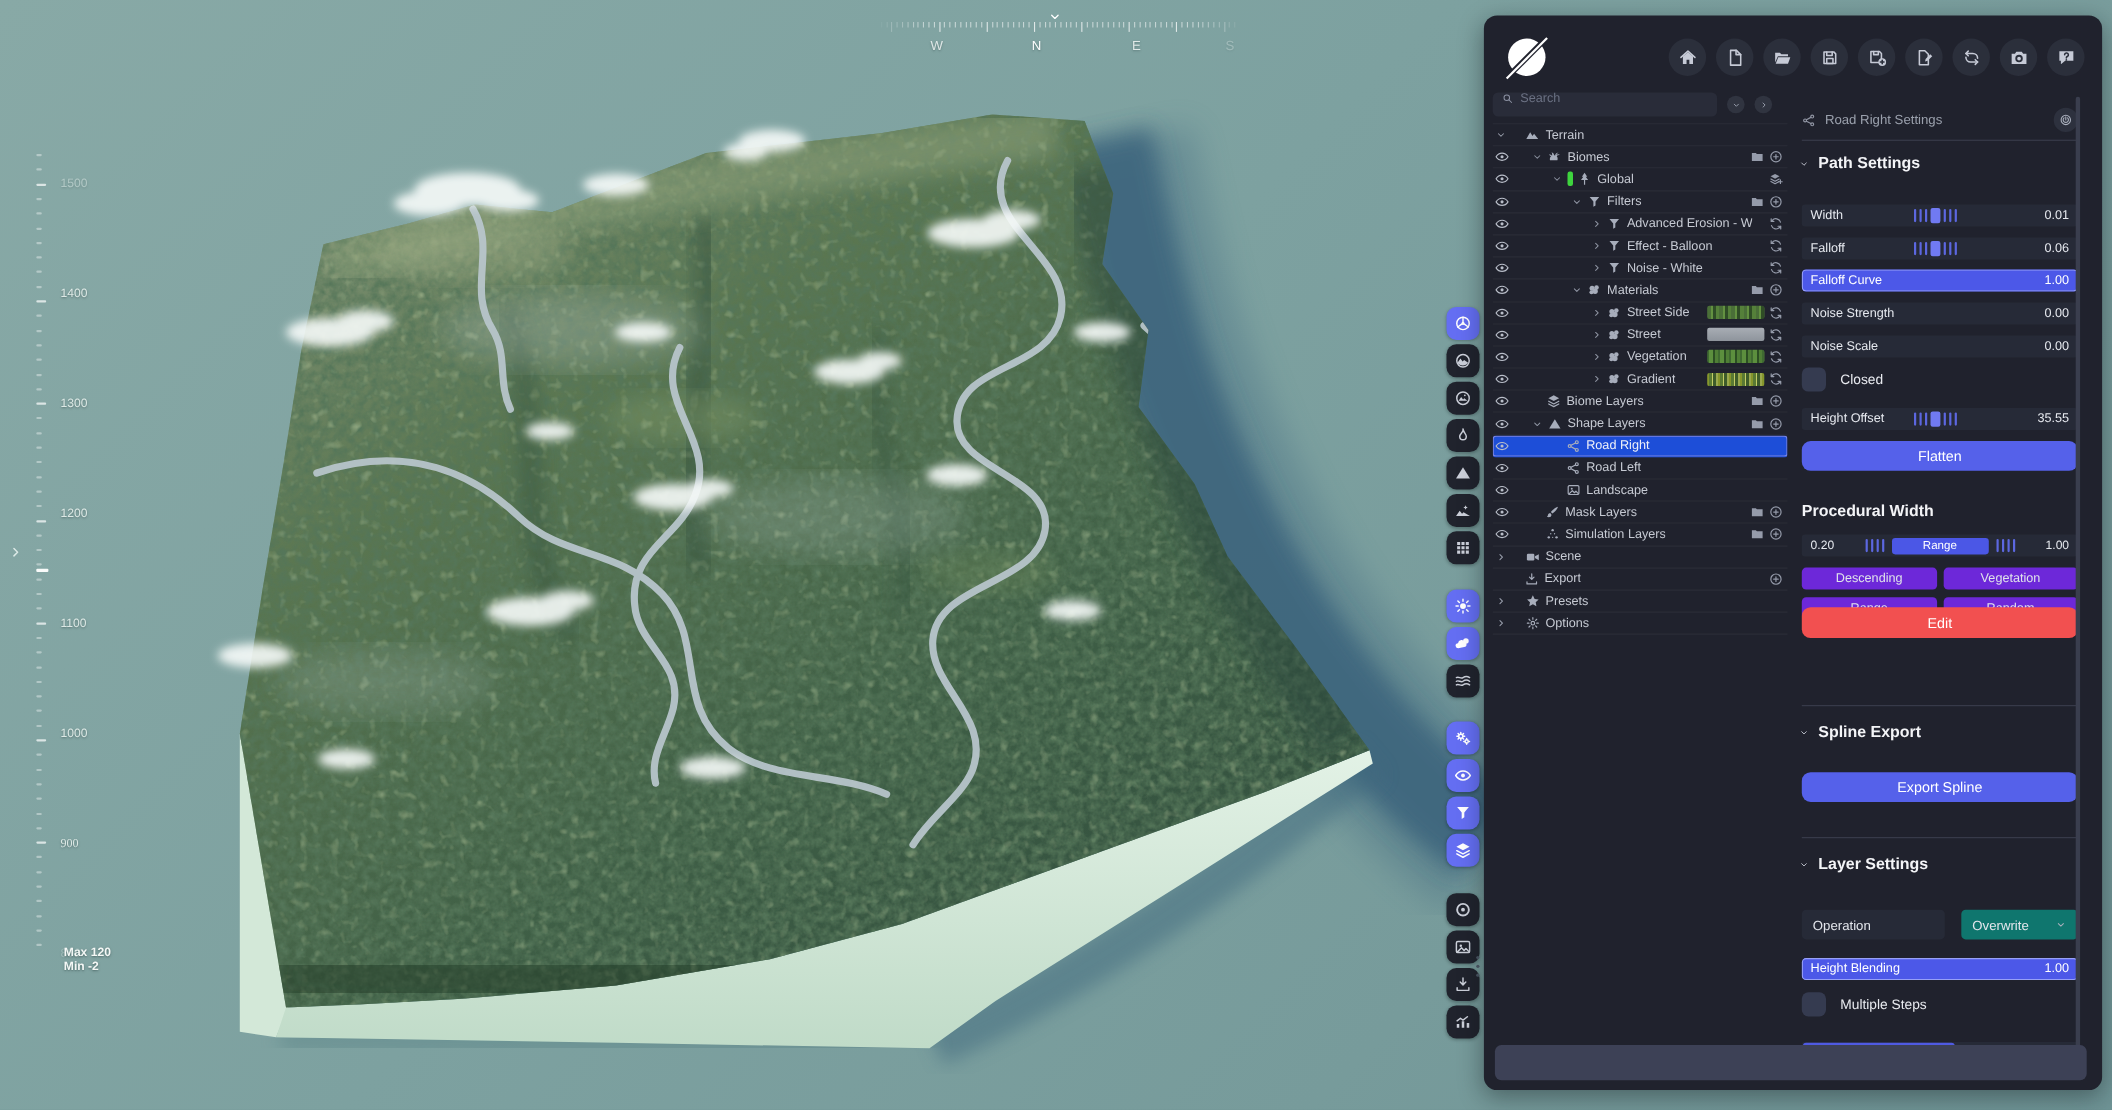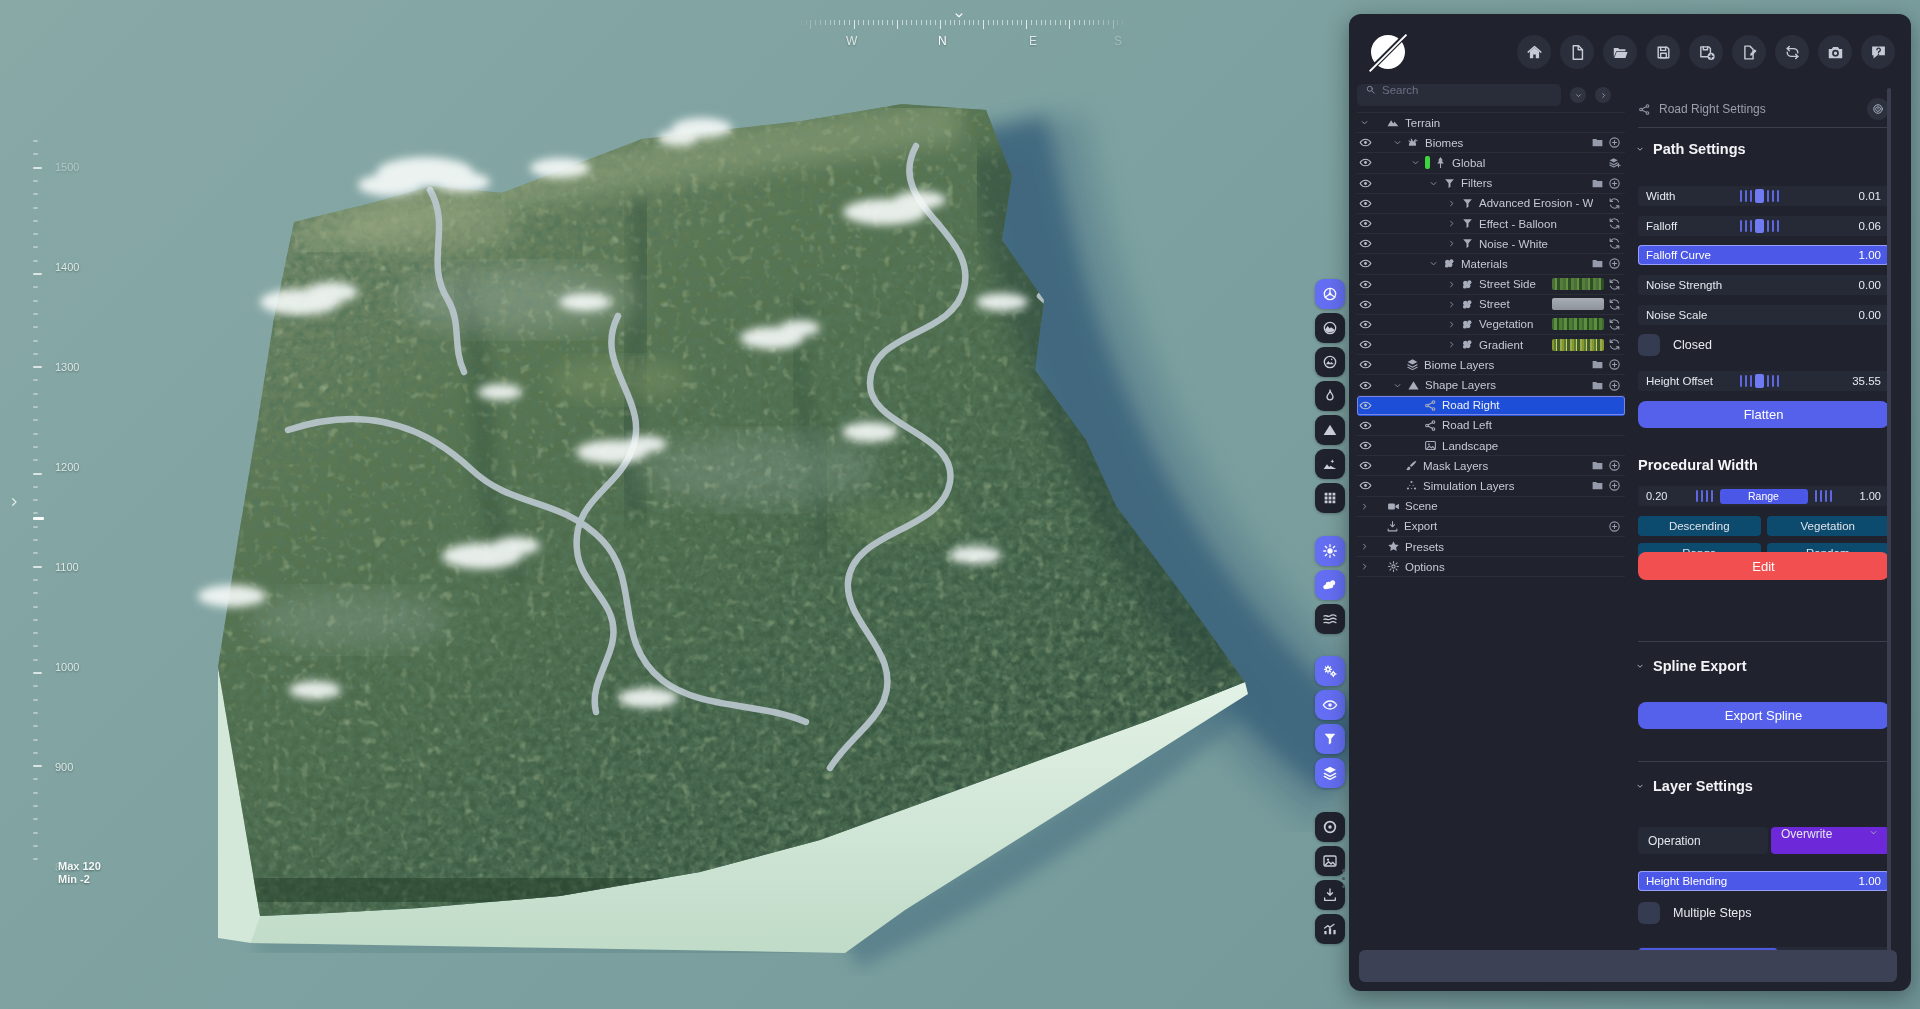--- a/index.html
+++ b/index.html
@@ -75,27 +75,27 @@
   .bars{display:flex;gap:3px;align-items:center;position:absolute;left:102px}
   .bars i{width:2px;height:12px;background:#5c67e0;border-radius:1px}
   .bars b{width:9px;height:14px;background:#707af2;border-radius:2px}
   .bars4{display:flex;gap:3px;align-items:center}
   .bars4 i{width:2px;height:12px;background:#5c67e0;border-radius:1px}
   .chkrow{position:absolute;left:5px;display:flex;align-items:center;gap:13px;color:#e9ebf0;font-size:12.5px}
   .chk{width:22px;height:22px;border-radius:6px;background:#353b50}
   .bigbtn{position:absolute;left:5px;right:0;height:27px;border-radius:8px;background:#5561ea;color:#fff;font-size:13px;display:flex;align-items:center;justify-content:center}
   .bigbtn.red{background:#f25050;height:28px}
   .btn2{position:absolute;left:5px;right:0;display:flex;gap:6px}
-  .btn2 .b2{flex:1;height:20px;background:#0c4a6e;border-radius:4px;color:#e0e3ea;font-size:11.5px;display:flex;align-items:center;justify-content:center}
+  .btn2 .b2{flex:1;height:20px;background:#6d28d9;border-radius:4px;color:#e0e3ea;font-size:11.5px;display:flex;align-items:center;justify-content:center}
   .rangerow{position:absolute;left:5px;right:0;height:20px;background:#262a37;border-radius:3px;display:flex;align-items:center;justify-content:center;gap:5px;font-size:11px;color:#e6e9ef}
   .rangerow .mn{position:absolute;left:8px}.rangerow .mx{position:absolute;right:8px}
   .rpill{width:88px;height:15px;background:#4b57e6;border-radius:3px;color:#fff;font-size:10.5px;display:flex;align-items:center;justify-content:center;margin:0 2px}
-  .oprow{position:absolute;left:5px;right:0;height:27px;display:flex;gap:3px;font-size:12px;color:#e3e6ec}
+  .oprow{position:absolute;left:5px;right:0;height:27px;display:flex;gap:15px;font-size:12px;color:#e3e6ec}
   .oprow .opl{flex:0 0 110px;background:#262a37;border-radius:4px;display:flex;align-items:center;padding:0 10px}
-  .oprow .opv{flex:1;background:#6d28d9;border-radius:4px;display:flex;align-items:flex-start;padding:0 10px;gap:6px}
+  .oprow .opv{flex:1;background:#0f766e;border-radius:4px;display:flex;align-items:center;padding:0 10px;gap:6px}
   .oprow .opv .dd{margin-left:auto;color:#aab0bd;display:flex}
   #clipped-row{position:absolute;left:5px;right:0;top:859px;height:15px;overflow:hidden}
   #clipped-row .in{height:20px;background:#262a37;border-radius:3px;position:relative}
   #clipped-row .fill{position:absolute;left:1px;top:1px;bottom:1px;width:55%;background:#4f5ae2;border-radius:3px}
   #scrollbar{position:absolute;left:538px;top:74px;width:4px;height:872px;background:#3a3e4e;border-radius:2px}
   #footer-bar{position:absolute;left:10px;right:14px;top:936px;height:32px;background:#3d4156;border-radius:6px}
 </style>
 </head>
 <body>
 
@@ -345,21 +345,21 @@
           <i style="top: 704.9px; width: 5px;"></i>
           <i style="top: 718.2px; width: 5px;"></i>
           <i class="H" style="top: 377px; width: 11px; height: 2.5px;"></i>
         </div>
     <span class="rl" style="top: 21px; opacity: 0.5;">1500</span>
         <span class="rl" style="top: 121px;">1400</span>
         <span class="rl" style="top: 221px;">1300</span>
         <span class="rl" style="top: 321px;">1200</span>
         <span class="rl" style="top: 421px;">1100</span>
         <span class="rl" style="top: 521px;">1000</span>
-        <span class="rl" style="top: 621px;">900</span>
+        <span class="rl" style="top: 621px; font-family: Liberation Serif, serif;">900</span>
         <span class="rl" style="top: 721px; opacity: 0.3;">800</span>
       </div>
     <div id="minmax">
       <div>Max 120</div>
       <div>Min -2</div>
     </div>
     <span id="edge-chev">
         <svg class="ic" style="width:16px;height:16px" viewBox="0 0 24 24">
           <path d="M10 7l5 5-5 5"></path>
         </svg>

